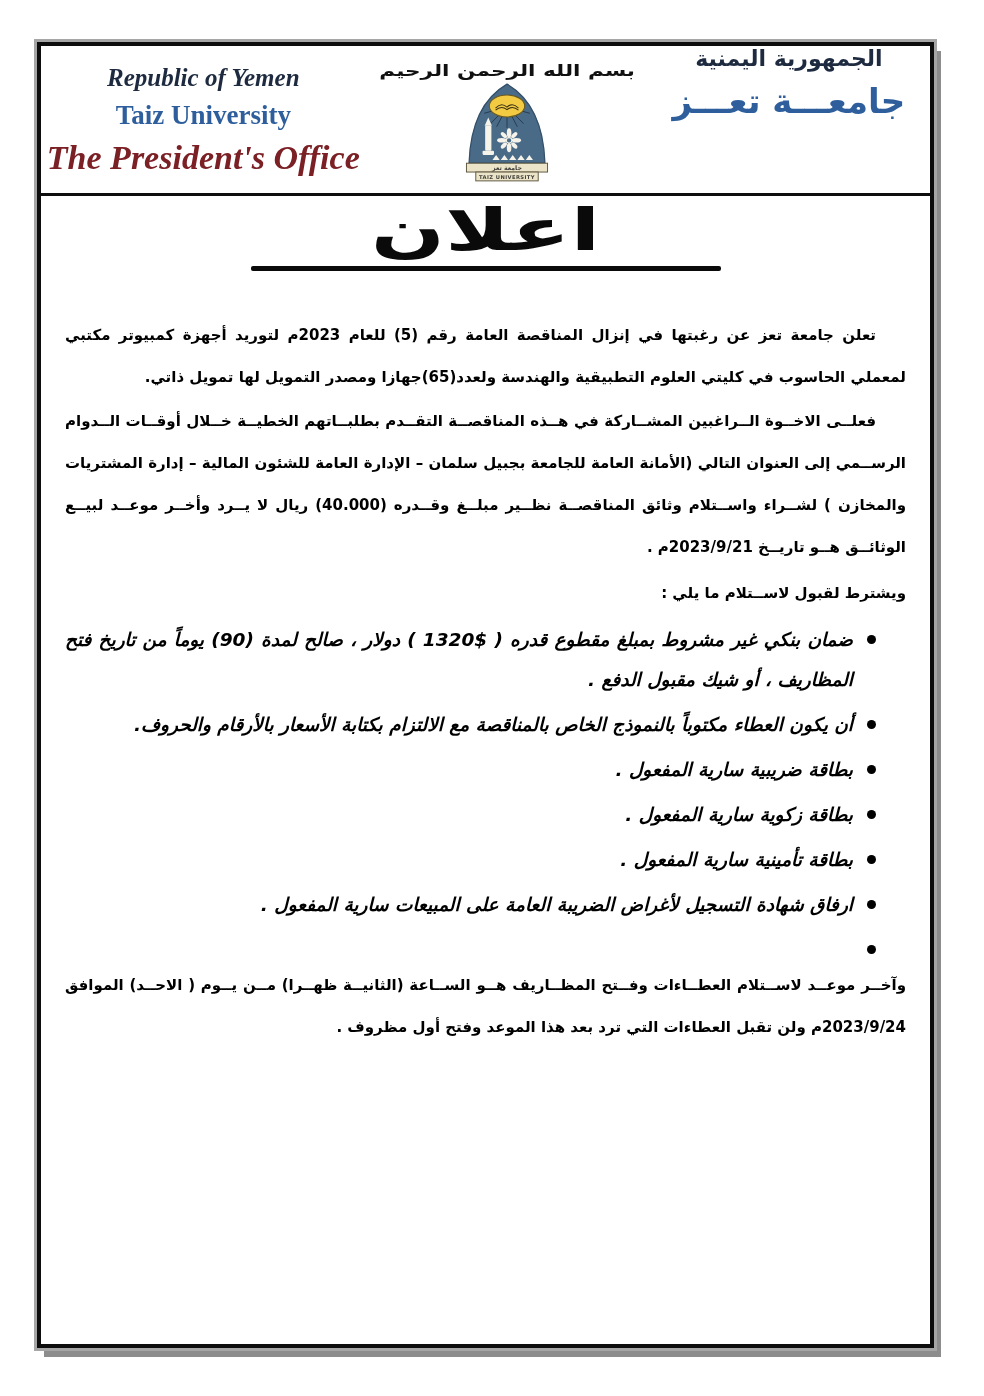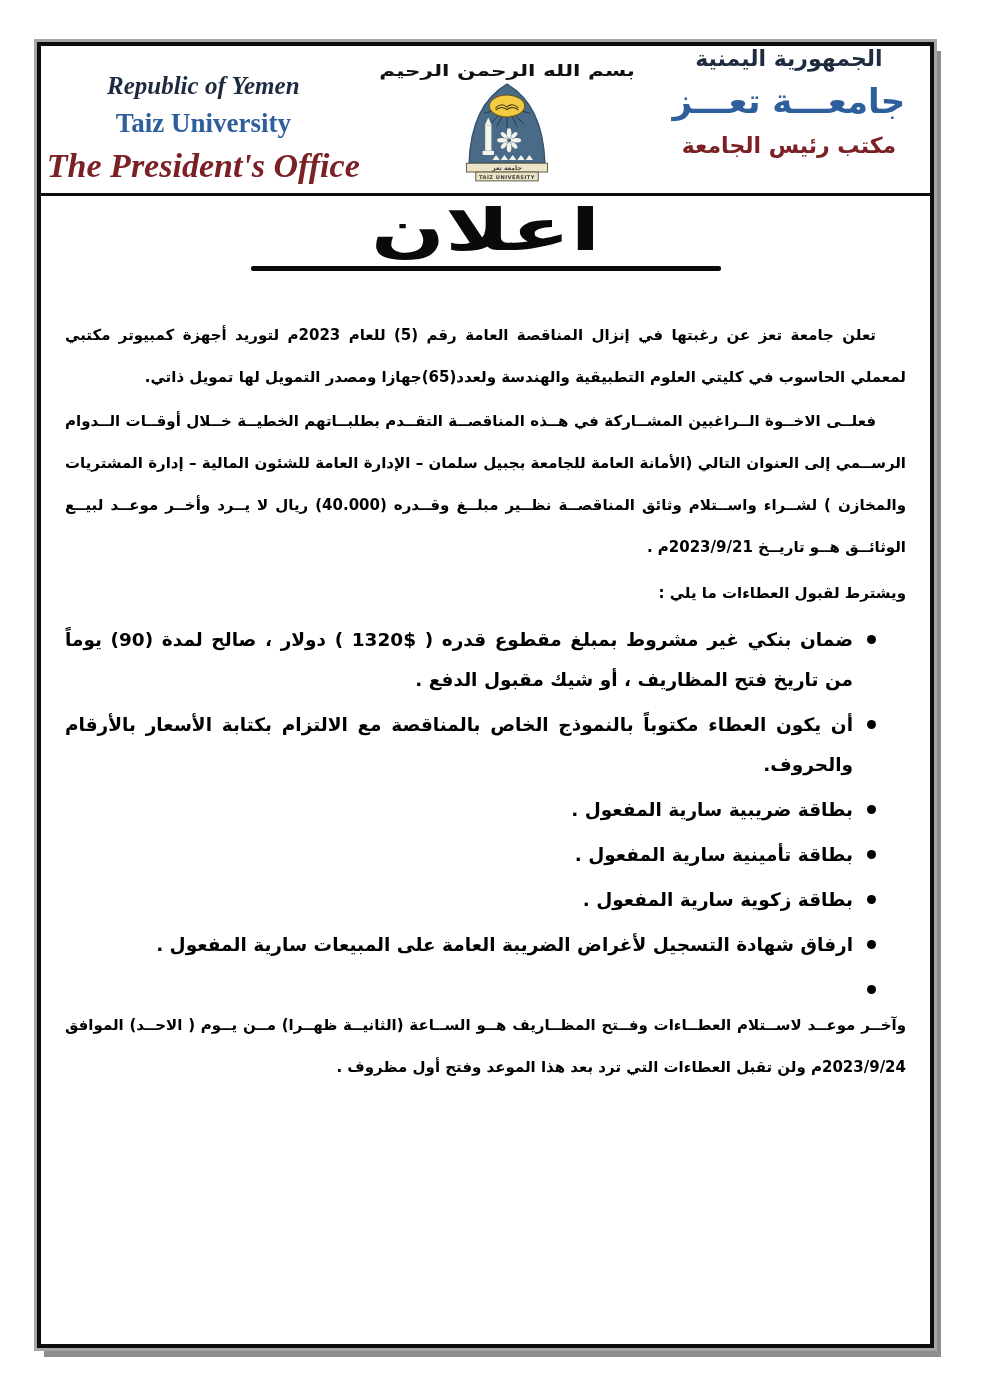--- a/index.html
+++ b/index.html
@@ -16,21 +16,21 @@
     box-shadow:7px 9px 0 0 #8d8d8d;
     overflow:hidden;
   }
   
   .letterhead {
     display:flex; height:150px; box-sizing:border-box;
     border-bottom:3px solid var(--ink,#0d0d0d);
     align-items:flex-start;
   }
   .lh-col { text-align:center; }
-  .lh-left { flex:1.15; padding-top:18px; direction:ltr; font-family:"Liberation Serif", serif;margin-top:8px; }
+  .lh-left { flex:1.15; padding-top:18px; direction:ltr; font-family:"Liberation Serif", serif; }
   .lh-left .country { font-size:25px; font-weight:bold; font-style:italic; color:var(--navy,#1d2a3f); }
   .lh-left .university { font-size:27px; font-weight:bold; color:var(--blue,#2e5f9c); margin-top:8px; }
   .lh-left .office { font-size:34px; font-weight:bold; font-style:italic; color:var(--maroon,#7b2025); margin-top:8px; }
   .lh-center { flex:1.0; padding-top:15px; }
   .bismillah {
     font-size:16px; font-weight:bold; color:#111; direction:rtl;
     letter-spacing:1px; transform:scaleX(1.35); transform-origin:center;
     white-space:nowrap;
   }
   .logo-wrap { margin-top:2px; }
@@ -48,21 +48,21 @@
   .title-underline { width:470px; height:5px; background:#0a0a0a; margin:0 auto; border-radius:2px; }
   .para {
     font-size:15px; font-weight:bold; line-height:42px;
     text-align:justify; text-justify:inter-word; margin:0;
   }
   .indent { text-indent:30px; }
   .p1 { margin-top:14px; }
   .p2 { margin-top:2px; }
   .p3 { margin-top:4px; }
   .intro { margin-top:4px; text-align:right; }
-  ul.conditions { list-style:none; margin:6px 0 0 0; padding:0 30px 0 0; }
+  ul.conditions { list-style:none; margin:6px 0 0 0; padding:0 30px 0 0;font-style:italic; }
   ul.conditions li {
     display:flex; direction:rtl; align-items:flex-start;
     font-size:18.5px; font-weight:bold; line-height:40px; margin-bottom:5px;
     text-align:justify;
   }
   .bullet-dot {
     flex:0 0 auto; width:9px; height:9px; border-radius:50%; background:#000;
     margin-top:15px; margin-left:14px;
   }
   .closing1 { margin-top:10px; }
@@ -125,55 +125,54 @@
           <text x="50" y="84.5" font-size="6" text-anchor="middle" fill="#41403a" font-weight="bold">جامعة تعز</text>
           <rect x="20" y="86.5" width="60" height="8.5" fill="#ece4c8" stroke="#5a523b" stroke-width="0.9"></rect>
           <text x="50" y="93" font-size="5" text-anchor="middle" fill="#41403a" font-weight="bold" letter-spacing="0.4">TAIZ UNIVERSITY</text>
         </svg>
       </div>
     </div>
 
     <div class="lh-col lh-right">
       <div class="country">الجمهورية اليمنية</div>
       <div class="university">جامعـــة تعـــز</div>
-      <div class="office">مكتب رئيس الجامعة</div>
     </div>
   </div>
 
   <div class="doc-body">
 
     <div class="title-block">
       <span class="title-word">اعلان</span>
       <div class="title-underline"></div>
     </div>
 
     <p class="para indent p1">تعلن جامعة تعز عن رغبتها في إنزال المناقصة العامة رقم (5) للعام 2023م لتوريد أجهزة كمبيوتر مكتبي لمعملي الحاسوب في كليتي العلوم التطبيقية والهندسة ولعدد(65)جهازا ومصدر التمويل لها تمويل ذاتي.</p>
     <p class="para indent p2">فعلــى الاخــوة الــراغبين المشــاركة في هــذه المناقصــة التقــدم بطلبــاتهم الخطيــة خــلال أوقــات الــدوام الرســمي إلى العنوان التالي (الأمانة العامة للجامعة بجبيل سلمان – الإدارة العامة للشئون المالية – إدارة المشتريات والمخازن ) لشــراء واســتلام وثائق المناقصــة نظــير مبلــغ وقــدره (40.000) ريال لا يــرد وأخــر موعــد لبيــع الوثائــق هــو تاريــخ 2023/9/21م .</p>
-    <p class="para intro">ويشترط لقبول العطاءات ما يلي :</p>
+    <p class="para intro">ويشترط لقبول لاســتلام ما يلي :</p>
 
     <ul class="conditions">
       <li>
         <span class="bullet-dot"></span>
         <span>ضمان بنكي غير مشروط بمبلغ مقطوع قدره ( $1320 ) دولار ، صالح لمدة (90) يوماً من تاريخ فتح المظاريف ، أو شيك مقبول الدفع .</span>
       </li>
       <li>
         <span class="bullet-dot"></span>
         <span>أن يكون العطاء مكتوباً بالنموذج الخاص بالمناقصة مع الالتزام بكتابة الأسعار بالأرقام والحروف.</span>
       </li>
       <li>
         <span class="bullet-dot"></span>
         <span>بطاقة ضريبية سارية المفعول .</span>
       </li>
       <li>
         <span class="bullet-dot"></span>
-        <span>بطاقة تأمينية سارية المفعول .</span>
+        <span>بطاقة زكوية سارية المفعول .</span>
       </li>
       <li>
         <span class="bullet-dot"></span>
-        <span>بطاقة زكوية سارية المفعول .</span>
+        <span>بطاقة تأمينية سارية المفعول .</span>
       </li>
       <li>
         <span class="bullet-dot"></span>
         <span>ارفاق شهادة التسجيل لأغراض الضريبة العامة على المبيعات سارية المفعول .</span>
       </li>
       <li>
         <span class="bullet-dot"></span>
       </li>
     </ul>
 

